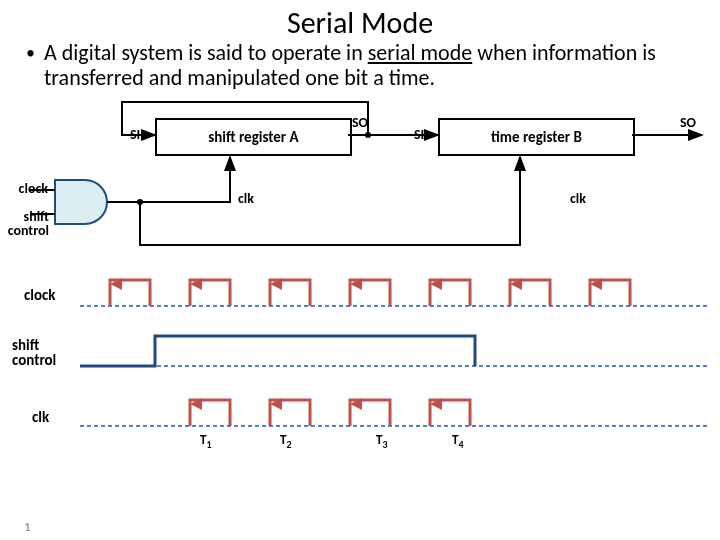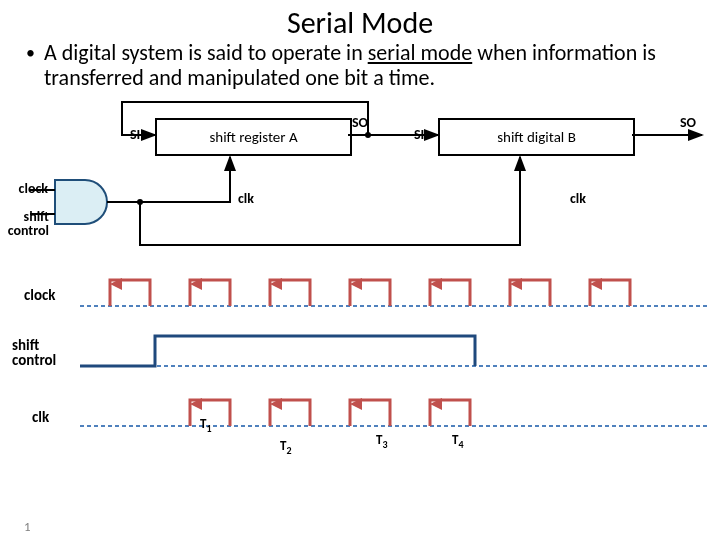--- a/index.html
+++ b/index.html
@@ -45,21 +45,21 @@
     font-size: 15px;
     font-weight: bold;
   }
   .lbl.small { font-size: 14px; }
   .lbl.tiny { font-size: 13px; }
   .regbox {
     position: absolute;
     border: 2px solid #000;
     text-align: center;
     font-size: 15px;
-    font-weight: normal;
+    font-weight: bold;
     display: flex;
     align-items: center;
     justify-content: center;
   }
   .slide-num {
     position: absolute;
     left: 24px;
     bottom: 6px;
     font-size: 13px;
     color: #7f7f7f;
@@ -96,21 +96,21 @@
     <line x1="30" y1="100" x2="55" y2="100" stroke="#000" stroke-width="2"></line>
     <line x1="30" y1="124" x2="55" y2="124" stroke="#000" stroke-width="2"></line>
 
     <path d="M 107 112 L 230 112 L 230 67" stroke="#000" stroke-width="2" fill="none" marker-end="url(#arr)"></path>
 
     <circle cx="140" cy="112" r="3" fill="#000"></circle>
     <path d="M 140 112 L 140 155 L 520 155 L 520 67" stroke="#000" stroke-width="2" fill="none" marker-end="url(#arr)"></path>
   </svg>
 
   <div class="regbox" style="left:155px;top:28px;width:193px;height:34px">shift register A</div>
-  <div class="regbox" style="left:438px;top:28px;width:193px;height:34px">shift digital B</div>
+  <div class="regbox" style="left:438px;top:28px;width:193px;height:34px">time register B</div>
 
   <div class="lbl small" style="left:130px;top:36px">SI</div>
   <div class="lbl small" style="left:352px;top:24px">SO</div>
   <div class="lbl small" style="left:414px;top:36px">SI</div>
   <div class="lbl small" style="left:680px;top:24px">SO</div>
 
   <div class="lbl small" style="left:238px;top:100px">clk</div>
   <div class="lbl small" style="left:570px;top:100px">clk</div>
 
   <div class="lbl small" style="left:0px;top:90px;width:48px;text-align:right">clock</div>
@@ -164,19 +164,19 @@
       <line x1="270" y1="156" x2="270" y2="134" marker-end="url(#uarr)"></line>
       <line x1="350" y1="156" x2="350" y2="134" marker-end="url(#uarr)"></line>
       <line x1="430" y1="156" x2="430" y2="134" marker-end="url(#uarr)"></line>
     </g>
   </svg>
 
   <div class="lbl" style="left:24px;top:16px">clock</div>
   <div class="lbl" style="left:12px;top:68px;width:60px;line-height:1.0">shift control</div>
   <div class="lbl" style="left:32px;top:138px">clk</div>
 
-  <div class="lbl tiny" style="left:200px;top:146px"><span>T</span><sub>1</sub></div>
-  <div class="lbl tiny" style="left:280px;top:168px"><span>T</span><sub>2</sub></div>
+  <div class="lbl tiny" style="left:200px;top:162px"><span>T</span><sub>1</sub></div>
+  <div class="lbl tiny" style="left:280px;top:162px"><span>T</span><sub>2</sub></div>
   <div class="lbl tiny" style="left:376px;top:162px"><span>T</span><sub>3</sub></div>
   <div class="lbl tiny" style="left:452px;top:162px"><span>T</span><sub>4</sub></div>
 </div>
 
 <div class="slide-num">1</div>
 
 </body></html>

